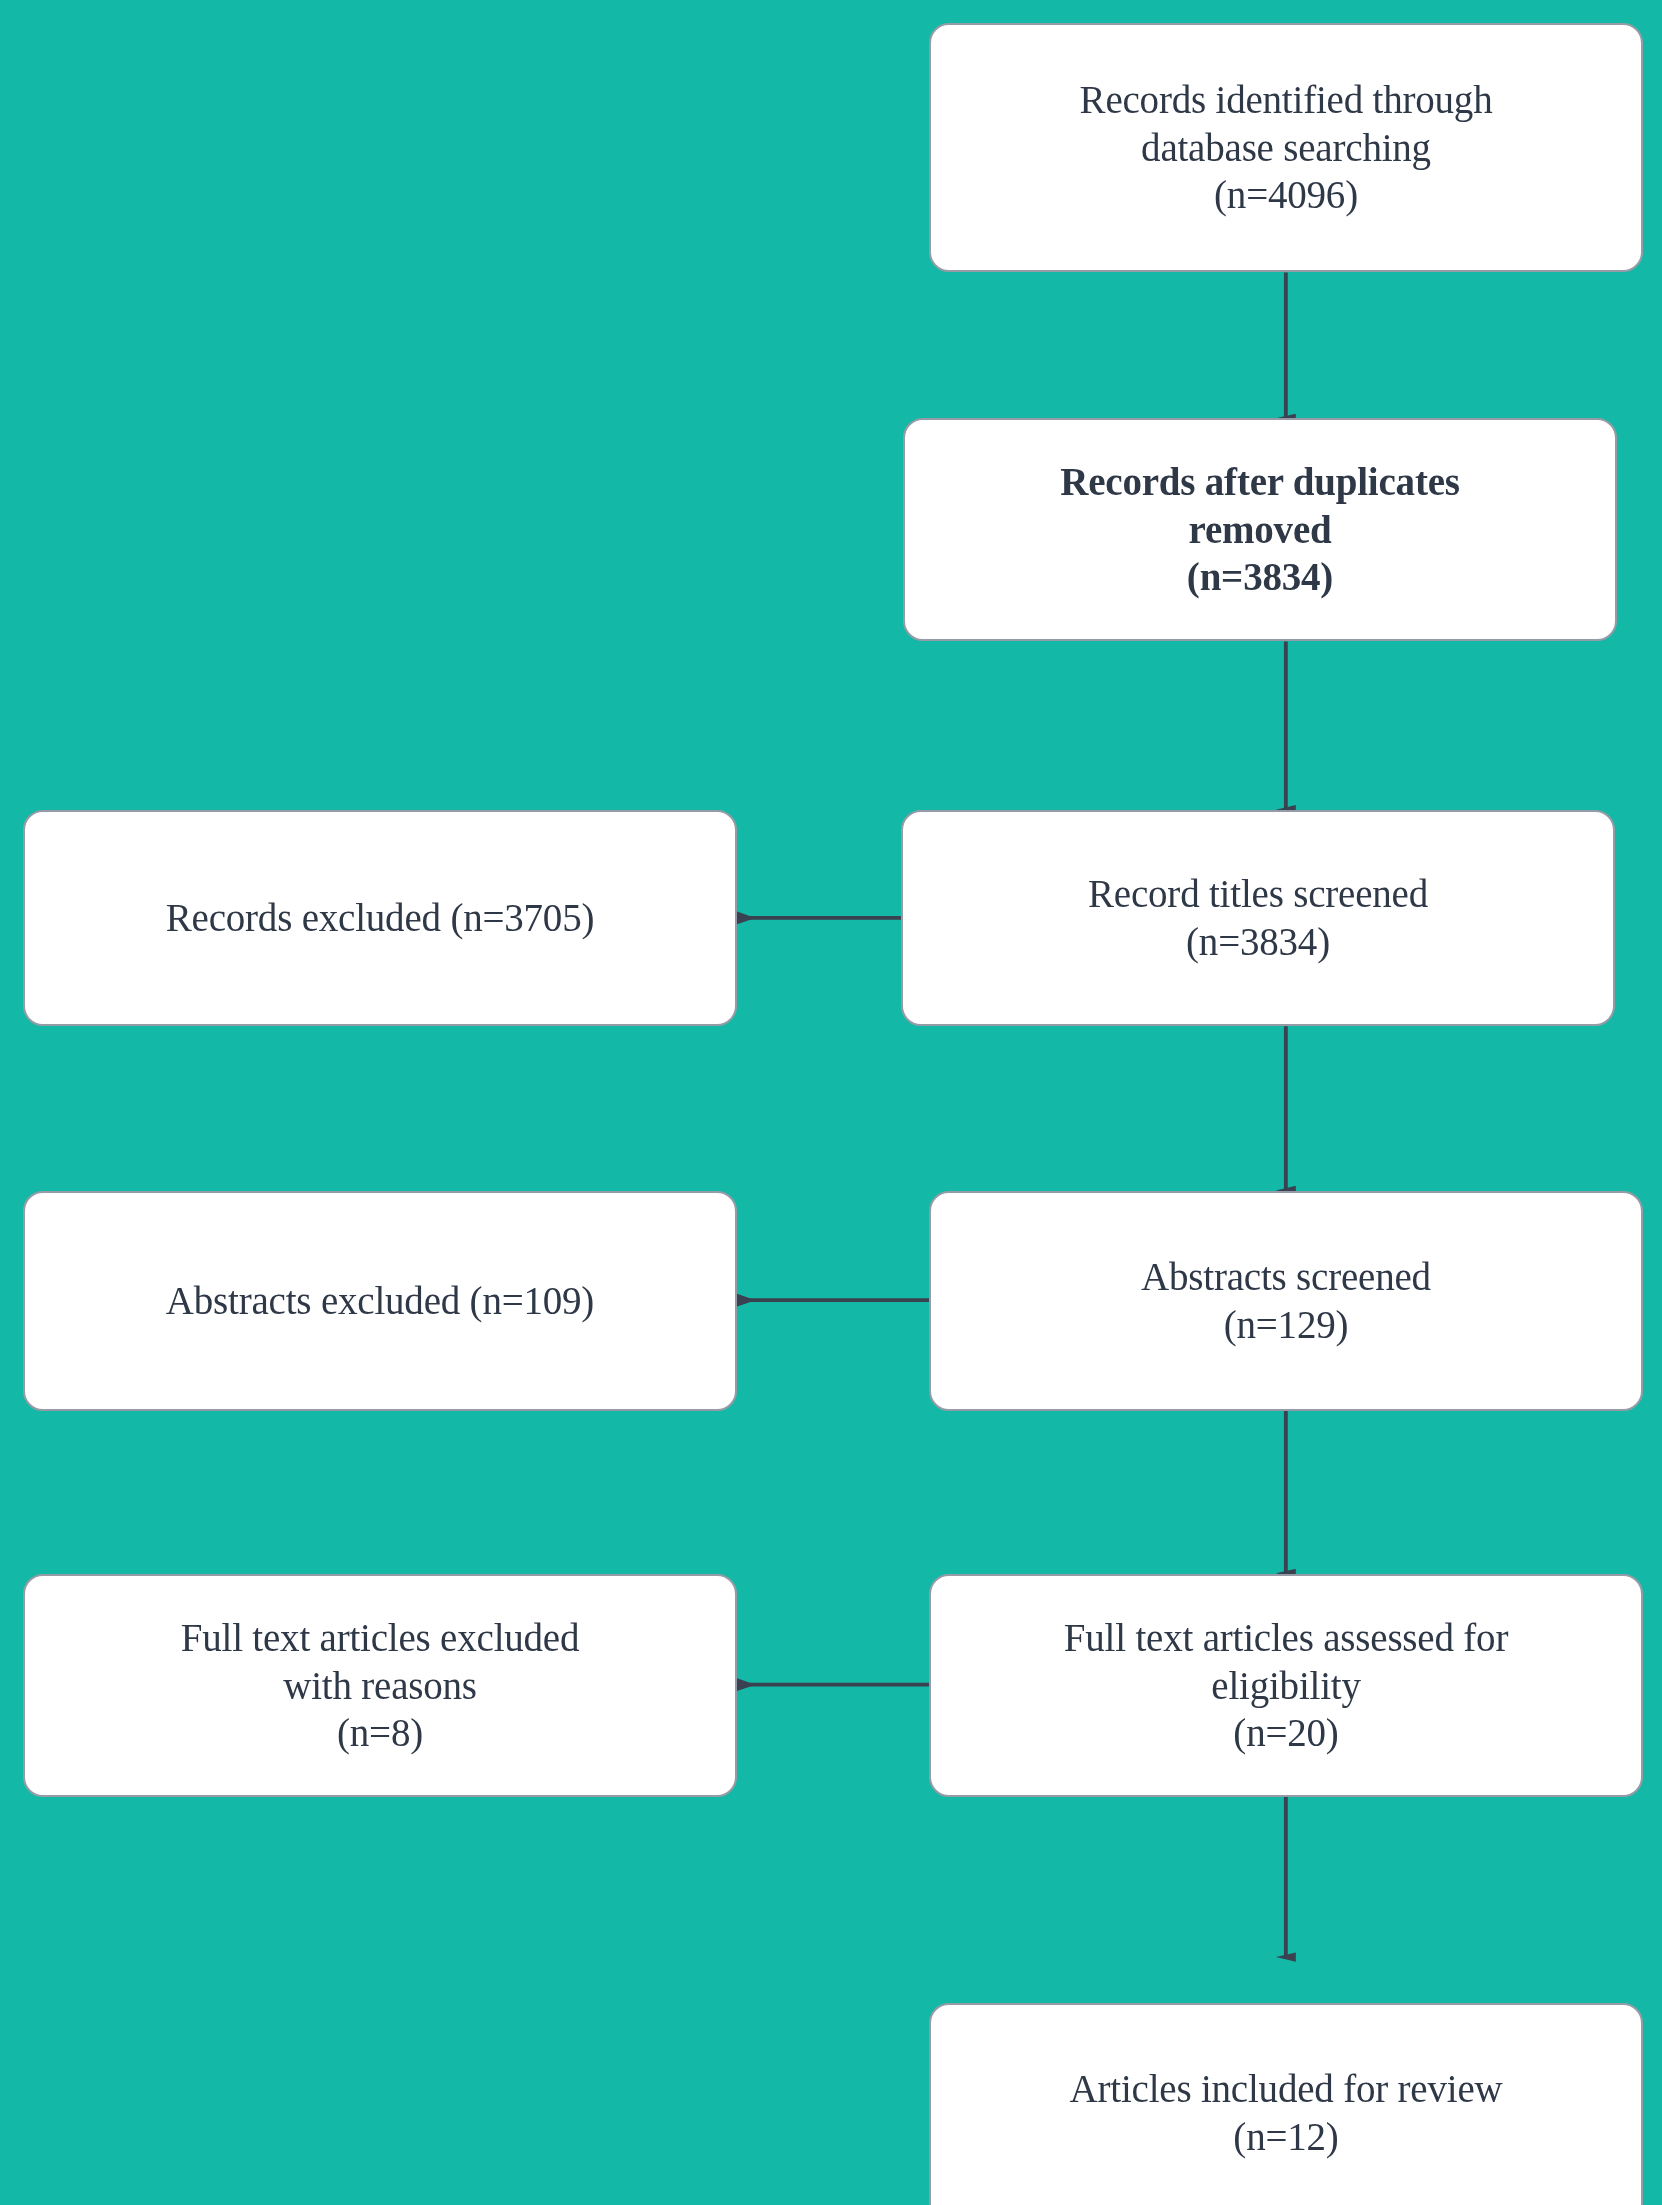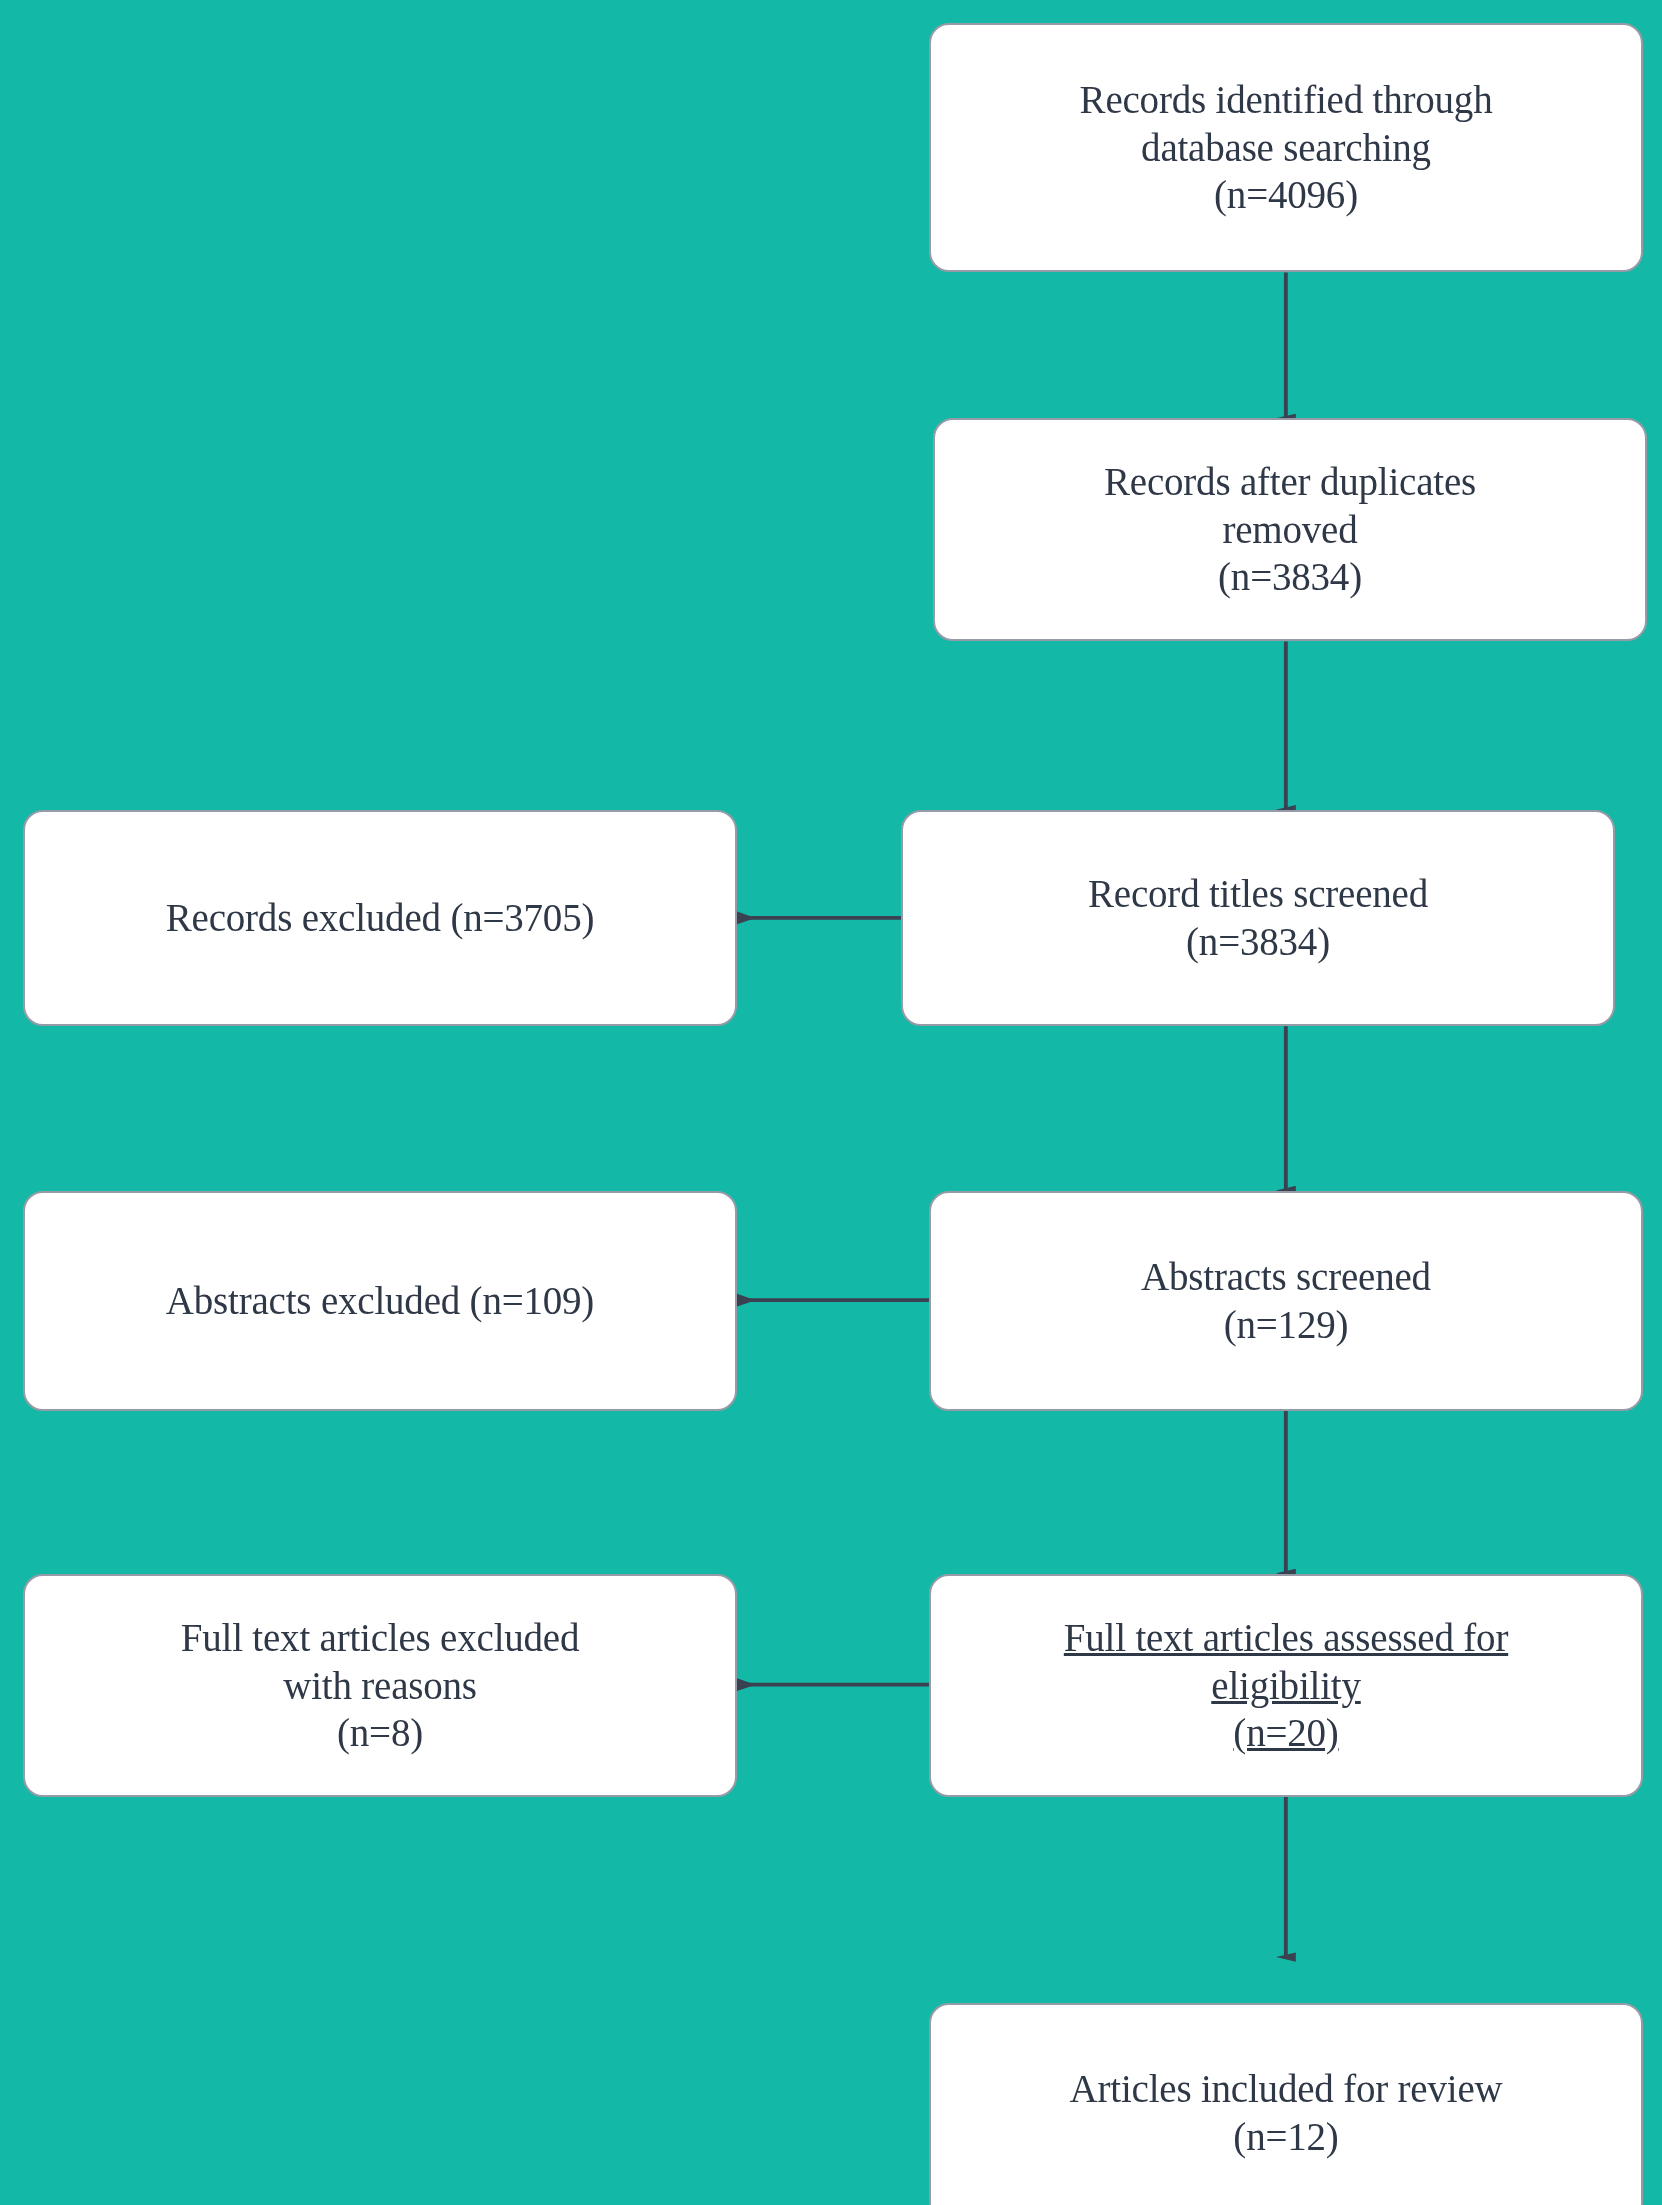--- a/index.html
+++ b/index.html
@@ -71,30 +71,30 @@
         <line x1="1675" y1="1837" x2="1675" y2="2050" stroke="#3a4150" stroke-width="5" marker-end="url(#arrow-down)"></line>
         <line x1="1210" y1="2195" x2="960" y2="2195" stroke="#3a4150" stroke-width="5" marker-end="url(#arrow-left)"></line>
         <line x1="1675" y1="2340" x2="1675" y2="2550" stroke="#3a4150" stroke-width="5" marker-end="url(#arrow-down)"></line>
       </g>
   </svg>
 
   <div id="nodes-layer">
       <div class="node-box" style="left: 929px; top: 23px; width: 714px; height: 249px; border-color: rgb(150, 156, 167); color: rgb(47, 56, 71);"><span class="node-label">Records identified through
 database searching
 (n=4096)</span></div>
-      <div class="node-box" style="left: 933px; top: 418px; width: 714px; height: 223px; border-color: rgb(150, 156, 167); color: rgb(47, 56, 71);"><span class="node-label">Records after duplicates
+      <div class="node-box" style="left: 903px; top: 418px; width: 714px; height: 223px; border-color: rgb(150, 156, 167); color: rgb(47, 56, 71); font-weight: bold;"><span class="node-label">Records after duplicates
 removed
 (n=3834)</span></div>
       <div class="node-box" style="left: 901px; top: 810px; width: 714px; height: 216px; border-color: rgb(150, 156, 167); color: rgb(47, 56, 71); border-radius: 20px;"><span class="node-label">Record titles screened
 (n=3834)</span></div>
       <div class="node-box" style="left: 23px; top: 810px; width: 714px; height: 216px; border-color: rgb(150, 156, 167); color: rgb(47, 56, 71); padding-left: 20px;"><span class="node-label">Records excluded (n=3705)</span></div>
       <div class="node-box" style="left: 929px; top: 1191px; width: 714px; height: 220px; border-color: rgb(150, 156, 167); color: rgb(47, 56, 71);"><span class="node-label">Abstracts screened
 (n=129)</span></div>
       <div class="node-box" style="left: 23px; top: 1191px; width: 714px; height: 220px; border-color: rgb(150, 156, 167); color: rgb(47, 56, 71);"><span class="node-label">Abstracts excluded (n=109)</span></div>
-      <div class="node-box" style="left: 929px; top: 1574px; width: 714px; height: 223px; border-color: rgb(150, 156, 167); color: rgb(47, 56, 71); text-decoration: underline;"><span class="node-label">Full text articles assessed for
+      <div class="node-box" style="left: 929px; top: 1574px; width: 714px; height: 223px; border-color: rgb(150, 156, 167); color: rgb(47, 56, 71);"><span class="node-label">Full text articles assessed for
 eligibility
 (n=20)</span></div>
       <div class="node-box" style="left: 23px; top: 1574px; width: 714px; height: 223px; border-color: rgb(150, 156, 167); color: rgb(47, 56, 71);"><span class="node-label">Full text articles excluded
 with reasons
 (n=8)</span></div>
       <div class="node-box" style="left: 929px; top: 1957px; width: 714px; height: 220px; border-color: rgb(150, 156, 167); color: rgb(47, 56, 71); margin-top: 46px;"><span class="node-label">Articles included for review
 (n=12)</span></div>
     </div>
 
 </div>

